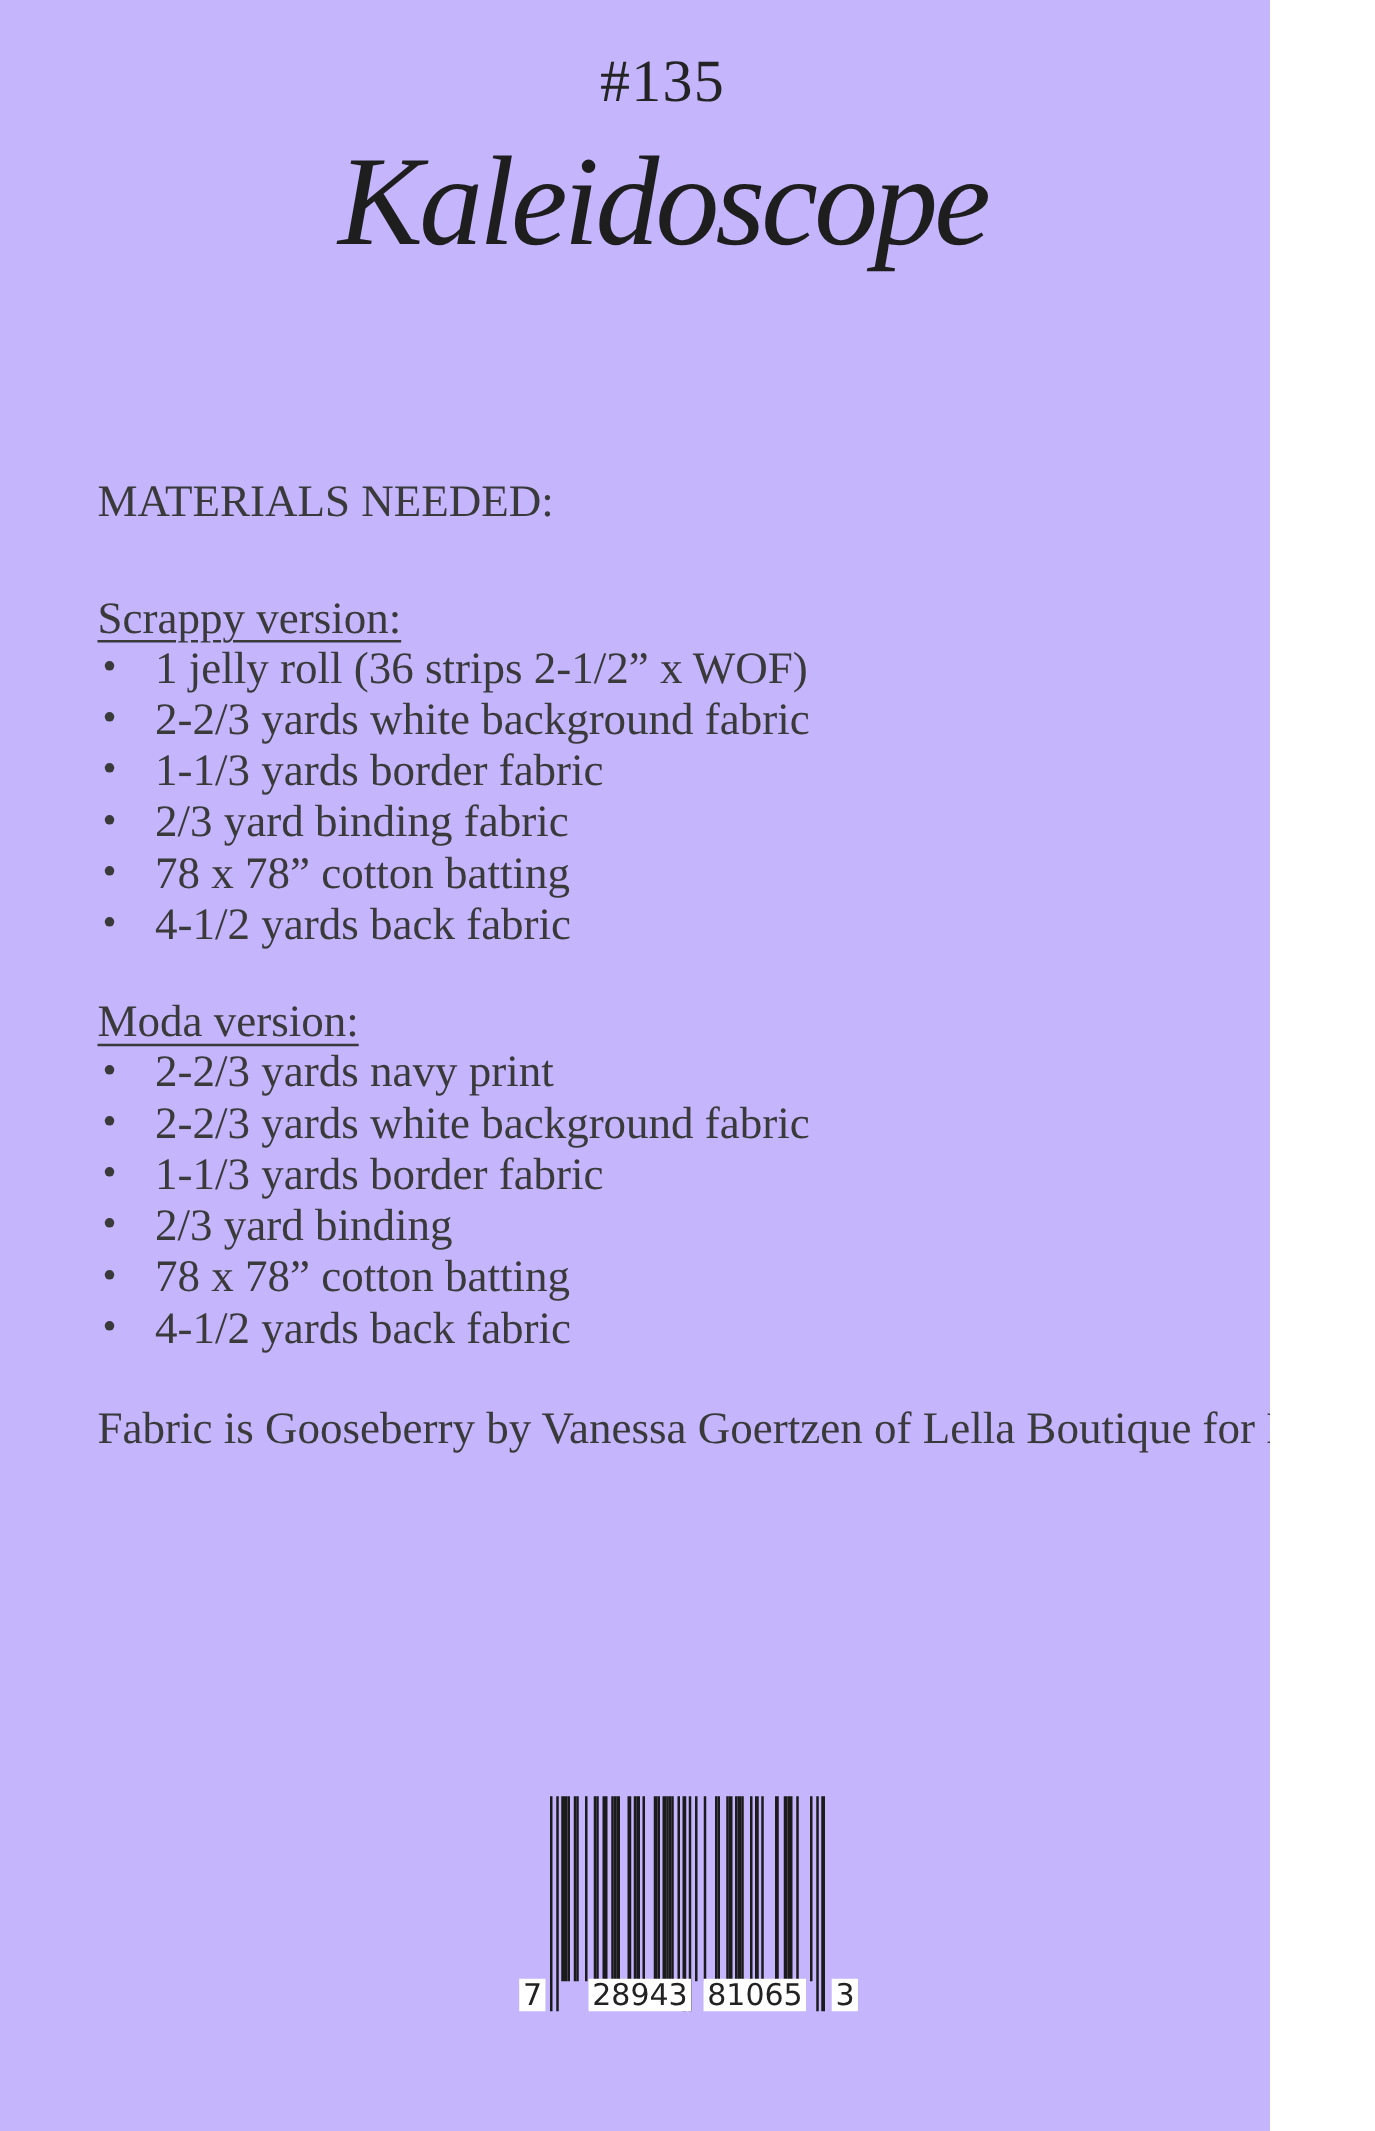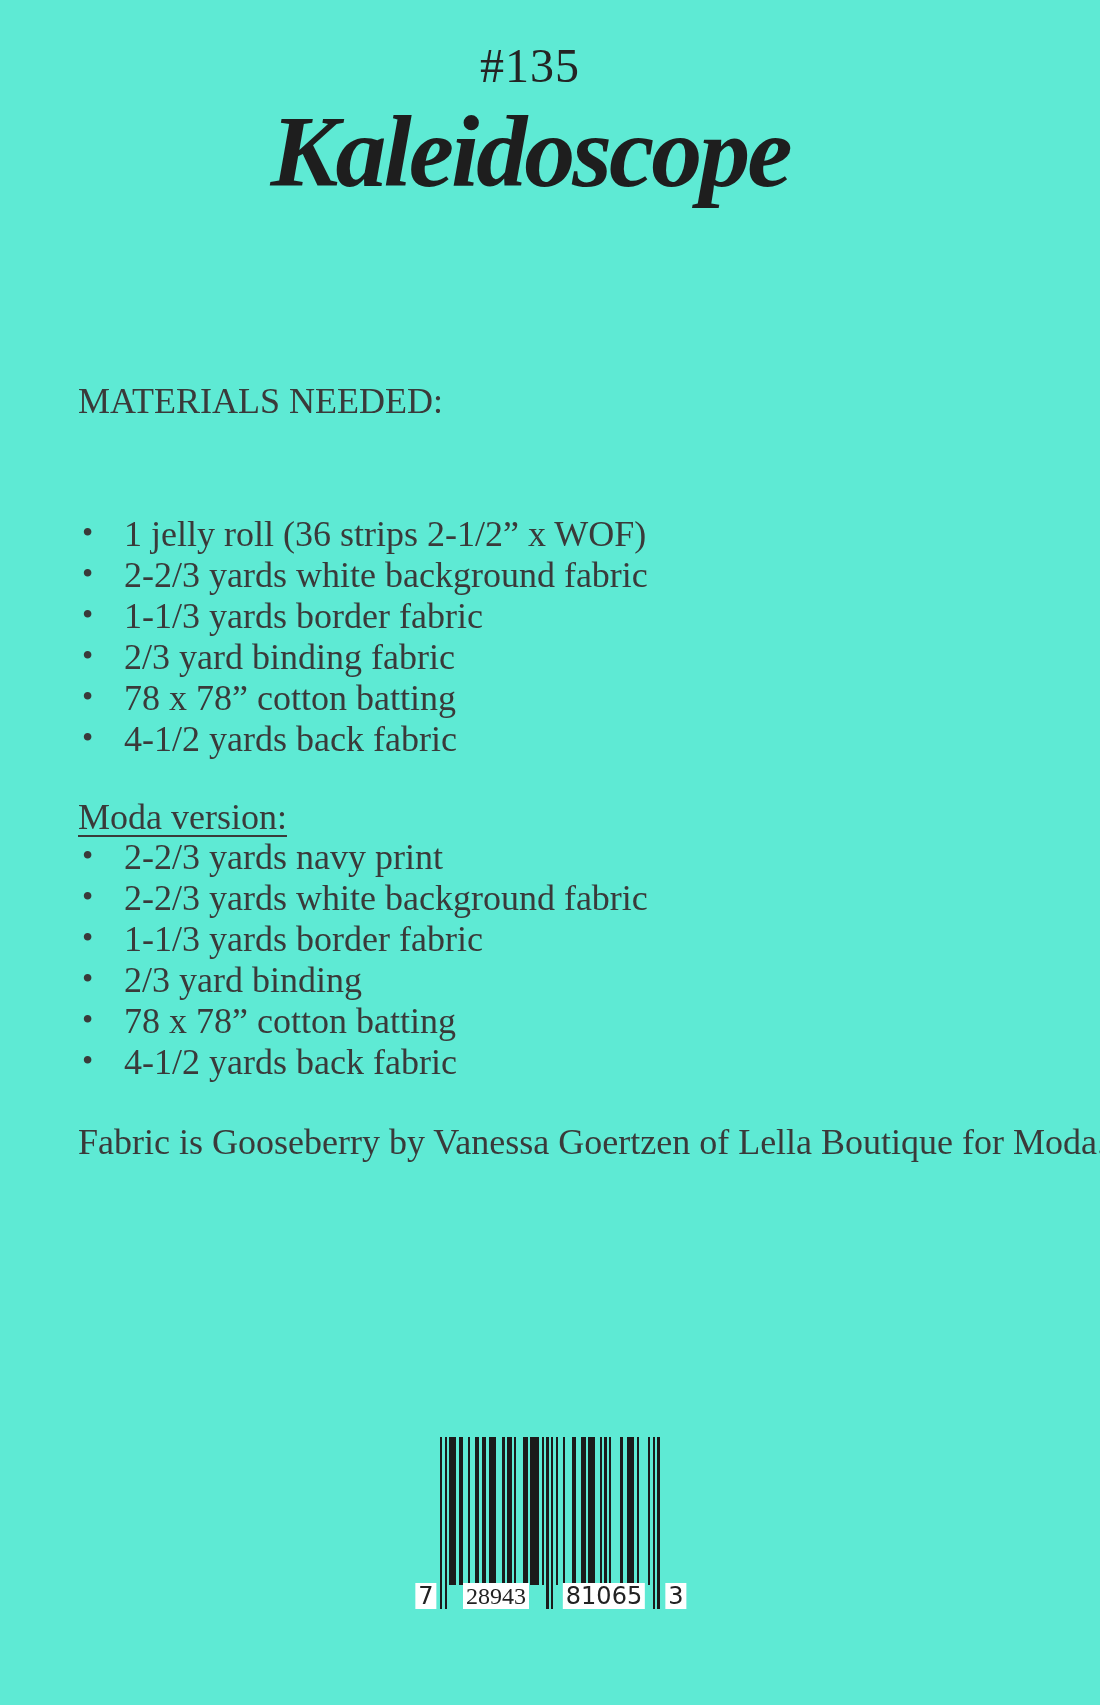--- a/index.html
+++ b/index.html
@@ -1,42 +1,42 @@
 <!DOCTYPE html>
 <html><head>
 <meta charset="utf-8">
 <style>
   html, body { margin: 0; padding: 0; background: #ffffff; }
   #page {
     position: relative;
-    width: 1100px;
+    width: 1016px;
     height: 1705px;
-    background: #5eead4;
+    background: #c4b5fd;
     font-family: "Liberation Serif", serif;
     color: #3a3a3a;
     overflow: hidden;
   }
   
   #header {
     position: absolute;
     top: 38px;
     left: 0;
     width: 1060px;
     text-align: center;
   }
   .pattern-number {
     font-size: 48px;
     color: #242424;
     letter-spacing: 1px;
   }
   .title {
-    margin-top: 0;
+    margin-top: 10px;
     font-size: 102px;
     font-style: italic;
-    font-weight: bold;
+    font-weight: normal;
     color: #1e1e1e;
     letter-spacing: -3px;
   }
   
   .textgroup {
     position: absolute;
     left: 78px;
     white-space: nowrap;
     font-size: 36px;
     line-height: 40px;
@@ -84,37 +84,38 @@
     top: 146px;
     transform: translateX(-50%);
     font-family: "DejaVu Sans", sans-serif;
     font-size: 24px;
     color: #222222;
     background: #ffffff;
     padding: 0 3px;
     line-height: 26px;
   }
   #bc-digit-lead  { left: 26px;  }
-  #bc-digit-left  { left: 96px; font-family: Liberation Serif, serif;  }
+  #bc-digit-left  { left: 112px;  }
   #bc-digit-right { left: 204px; }
   #bc-digit-check { left: 276px; }
 </style>
 </head>
 <body>
 
 <div id="page">
 
   <div id="header">
     <div class="pattern-number">#135</div>
     <div class="title">Kaleidoscope</div>
   </div>
 
 
   <div id="materials" class="textgroup">MATERIALS NEEDED:</div>
 
+  <div id="scrappy-heading" class="textgroup section-heading">Scrappy version:</div>
 
   <div id="scrappy-list" class="textgroup">
     <div class="bullet-item">
       <span class="bullet">•</span>
       <span class="item-text">1 jelly roll (36 strips 2-1/2” x WOF)</span>
     </div>
     <div class="bullet-item">
       <span class="bullet">•</span>
       <span class="item-text">2-2/3 yards white background fabric</span>
     </div>

